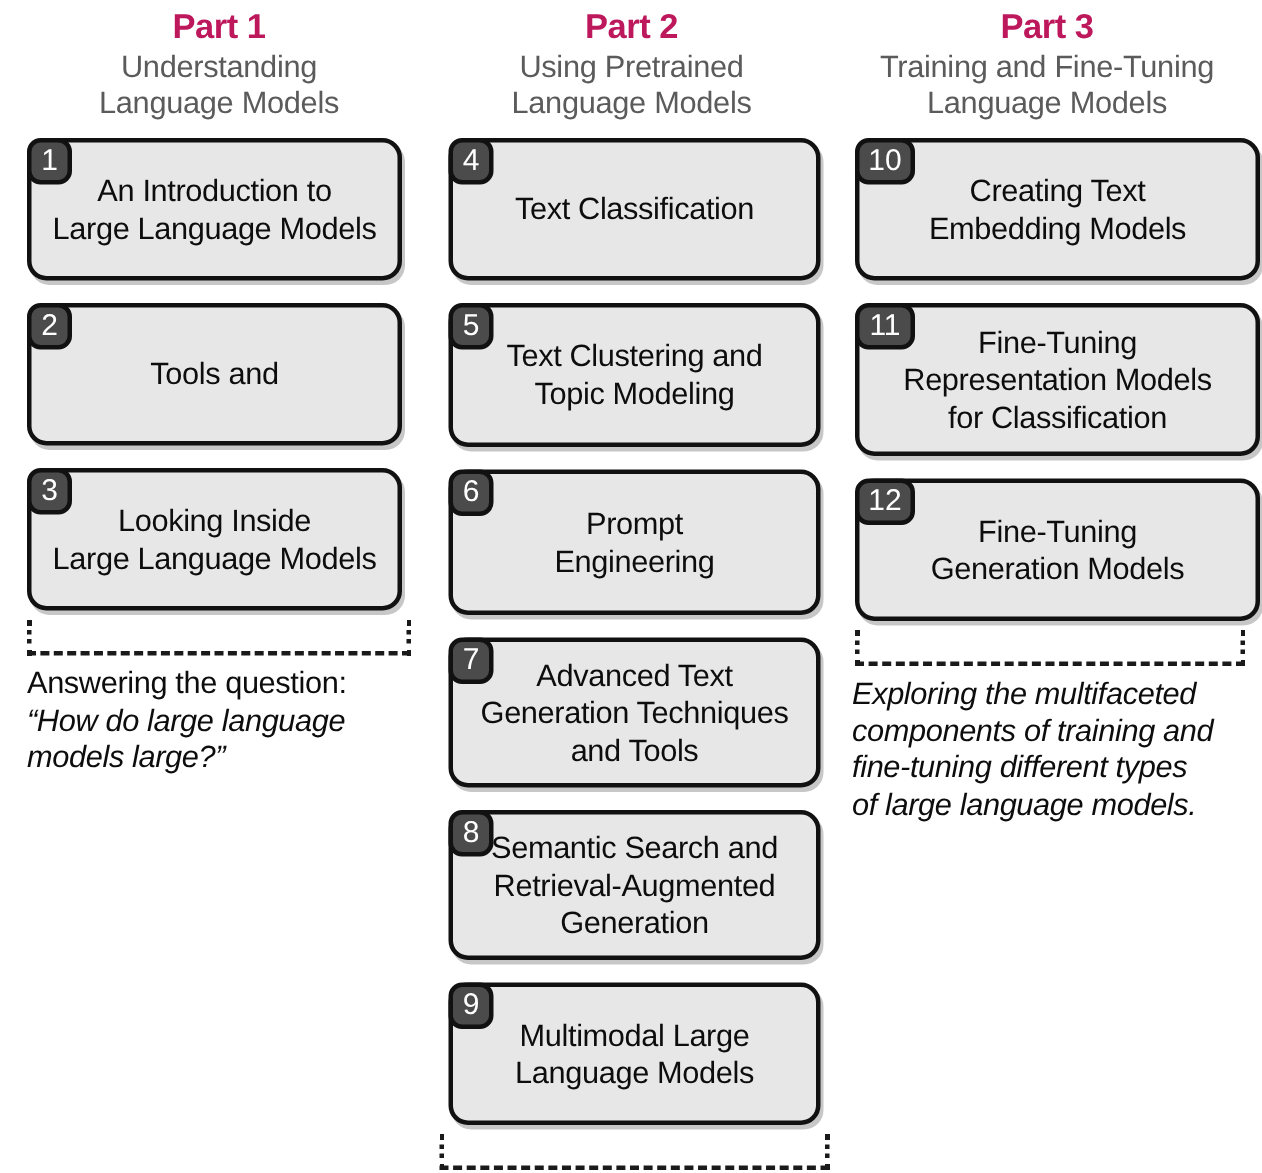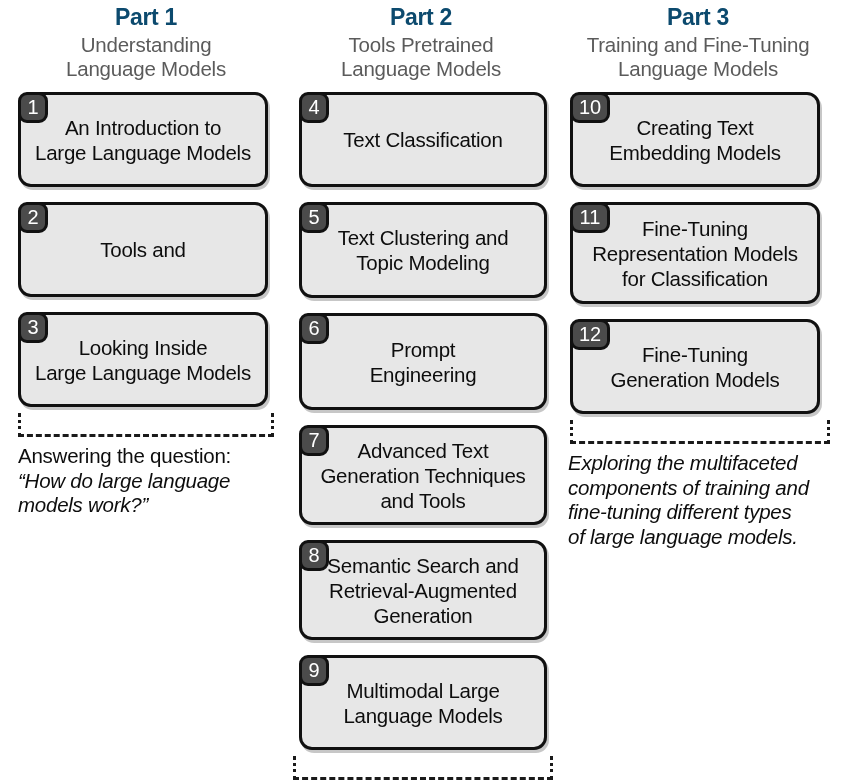--- a/index.html
+++ b/index.html
@@ -33,21 +33,21 @@
   
   .col-header {
     text-align: center;
     padding-top: 4px;
   }
   .part-title {
     font-size: 23px;
     font-weight: bold;
     letter-spacing: -0.3px;
     line-height: 26px;
-    color: #0c4a6e;
+    color: #be185d;
   }
   .part-subtitle {
     font-size: 20.5px;
     line-height: 23.5px;
     color: #5b5b5b;
     letter-spacing: -0.2px;
     margin-top: 3px;
   }
   .part-subtitle span { display: block; }
 
@@ -63,21 +63,21 @@
     border-radius: 13px;
     box-shadow: 2px 3px 0 rgba(0,0,0,0.22);
     box-sizing: border-box;
     display: flex;
     align-items: center;
     justify-content: center;
     margin-bottom: 15px;
   }
   .col-1 .chapter { width: 250px; }
   .col-2 .chapter { width: 248px; margin-left: 6px; }
-  .col-3 .chapter { width: 250px; }
+  .col-3 .chapter { width: 270px; }
 
   .chapter-label {
     font-size: 20.5px;
     line-height: 25px;
     text-align: center;
     letter-spacing: -0.25px;
     color: #0d0d0d;
     padding: 0 10px;
     z-index: 1;
   }
@@ -195,29 +195,29 @@
 
     <div class="bracket">
       <div class="tick left"></div>
       <div class="tick right"></div>
       <div class="base"></div>
     </div>
 
     <div class="caption">
       <span class="plain">Answering the question:</span>
       <span class="italic">“How do large language</span>
-      <span class="italic">models work?”</span>
+      <span class="italic">models large?”</span>
     </div>
   </div>
 
   <div class="column col-2">
     <div class="col-header">
       <div class="part-title">Part 2</div>
       <div class="part-subtitle">
-        <span>Tools Pretrained</span>
+        <span>Using Pretrained</span>
         <span>Language Models</span>
       </div>
     </div>
 
     <div class="boxes">
       <div class="chapter h95">
         <div class="badge">4</div>
         <div class="chapter-label">
           <span>Text Classification</span>
         </div>

